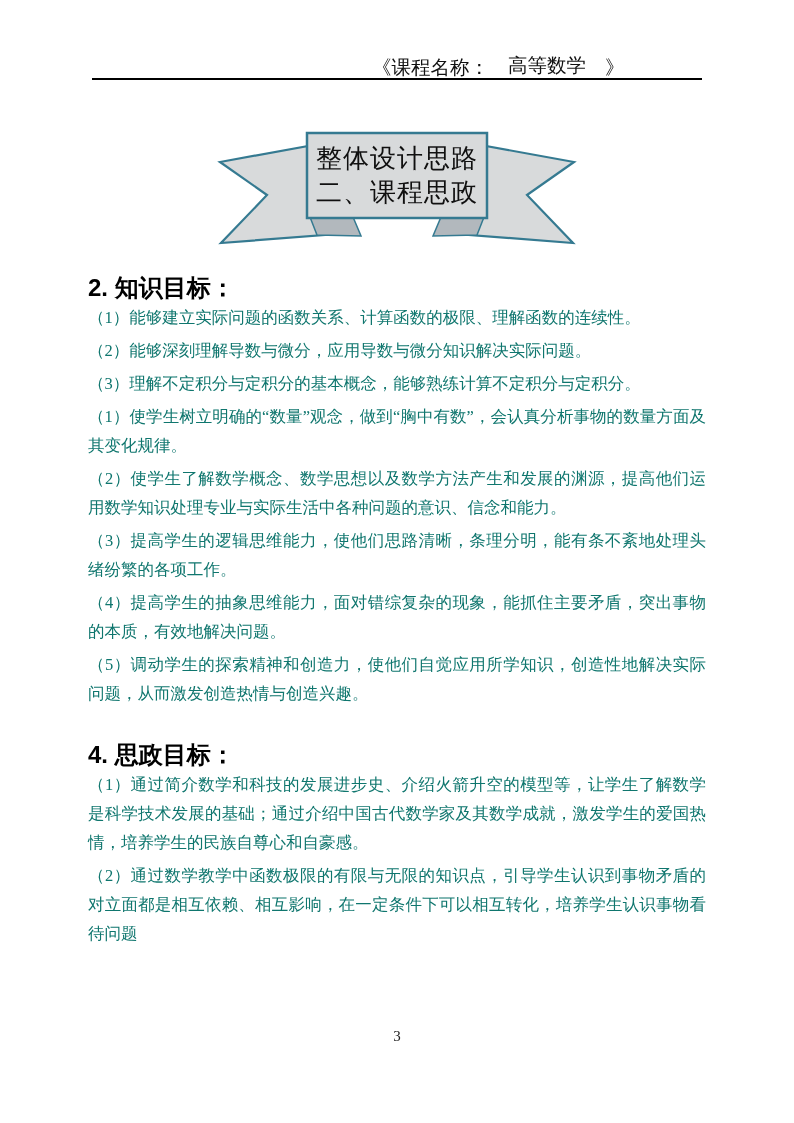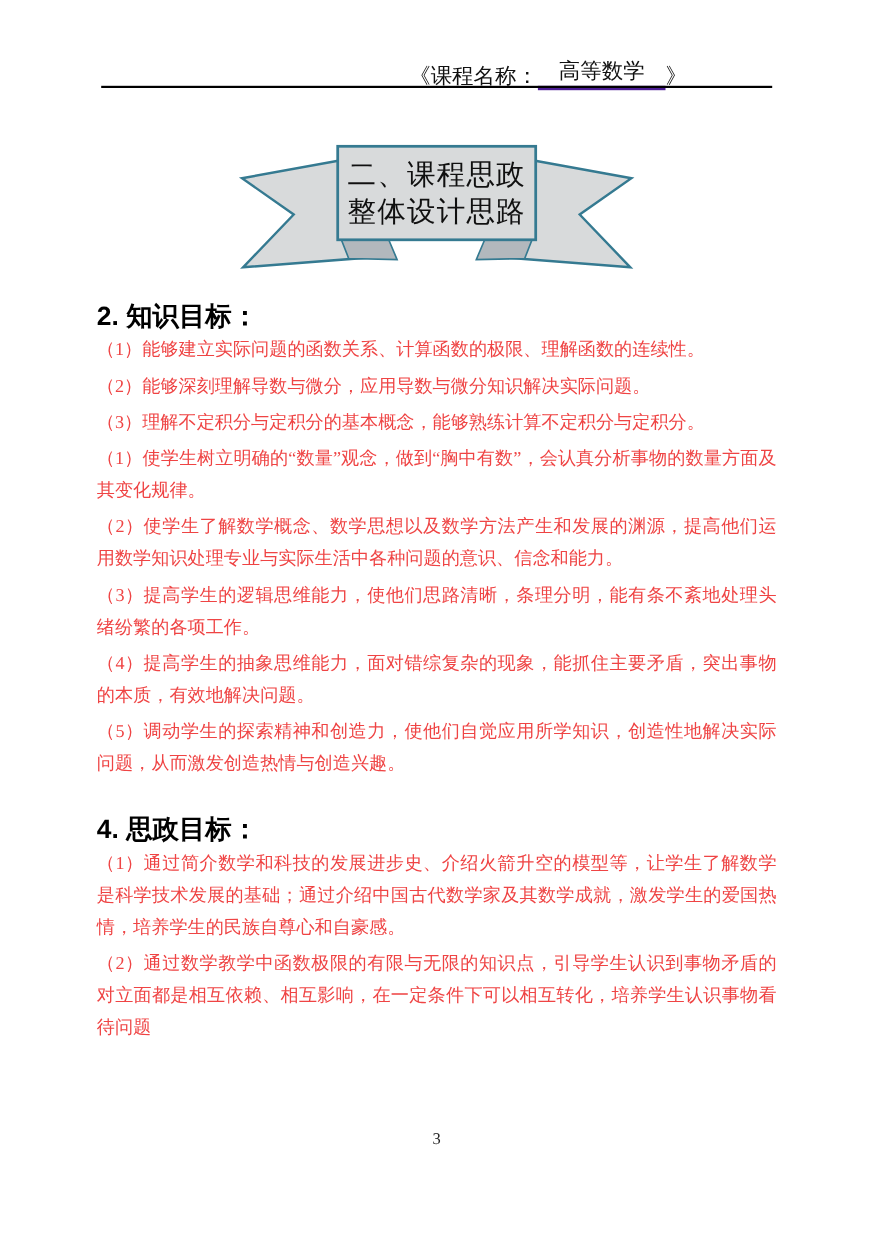--- a/index.html
+++ b/index.html
@@ -8,21 +8,21 @@
     font-family:"Liberation Serif","DejaVu Serif",serif; color:#1c1c1c;
     overflow:hidden;
   }
 
   
   .header-text {
     position:absolute; top:54px; left:372px;
     font-size:19.5px; line-height:24px; white-space:nowrap; color:#111;
   }
   .course-blank {
-    display:inline-block; width:116px; border-bottom:4px solid #4c1d95;
+    display:inline-block; width:116px; border-bottom:2px solid #4c1d95;
     text-align:center; vertical-align:bottom;
   }
   .header-rule {
     position:absolute; top:78px; left:92px; width:610px; height:2px; background:#000;
   }
 
   
   .banner { position:absolute; top:124px; left:214px; width:366px; height:128px; }
   .banner svg { position:absolute; left:0; top:0; }
   .banner-text {
@@ -41,21 +41,21 @@
   .blank.b1 { width:30px; } .blank.b2 { width:58px; } .blank.b3 { width:70px; }
 
   .sec-heading {
     font-family:"Liberation Sans","DejaVu Sans",sans-serif;
     font-weight:700; font-size:24px; line-height:26px; color:#000;
     margin:34px 0 2px 0;
   }
   .sec-heading.first { margin-top:19px; }
   .item {
     font-size:16.5px; line-height:29px; margin:0 0 4px 0;
-    text-align:justify; color:#ef4444;
+    text-align:justify; color:#0f766e;
   }
 
   .page-number {
     position:absolute; top:1028px; left:0; width:100%;
     text-align:center; font-size:15px; color:#222;
   }
 </style>
 </head>
 <body>
 
@@ -68,22 +68,22 @@
 
   <div class="banner">
     <svg width="366" height="128" viewBox="0 0 366 128">
       <polygon points="116,18 6,38 53,71 7,119 136,109" stroke-width="2.2" stroke-linejoin="miter" fill="#d8dadb" stroke="#357a91"></polygon>
       <polygon points="250,18 360,38 313,71 359,119 230,109" stroke-width="2.2" stroke-linejoin="miter" fill="#d8dadb" stroke="#357a91"></polygon>
       <polygon points="96,93 139,93 147,112 103,111" stroke-width="1.5" fill="#b2b8bd" stroke="#357a91"></polygon>
       <polygon points="270,93 227,93 219,112 263,111" stroke-width="1.5" fill="#b2b8bd" stroke="#357a91"></polygon>
       <rect x="93" y="9" width="180" height="85" stroke-width="2.5" fill="#d8dadb" stroke="#357a91"></rect>
     </svg>
     <div class="banner-text">
+      <span>整体设计思路</span>
       <span>二、课程思政</span>
-      <span>整体设计思路</span>
     </div>
   </div>
 
   <div class="content">
 
 
     <h3 class="sec-heading first">2. 知识目标：</h3>
     <p class="item">（1）能够建立实际问题的函数关系、计算函数的极限、理解函数的连续性。</p>
     <p class="item">（2）能够深刻理解导数与微分，应用导数与微分知识解决实际问题。</p>
     <p class="item">（3）理解不定积分与定积分的基本概念，能够熟练计算不定积分与定积分。</p>

